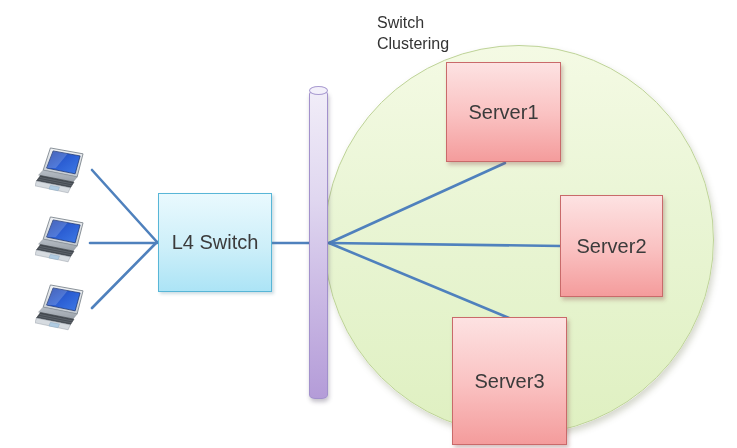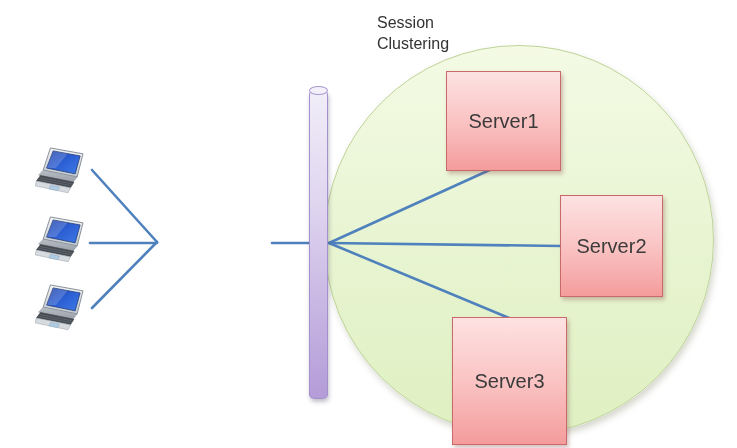--- a/index.html
+++ b/index.html
@@ -60,21 +60,21 @@
     height: 99px;
     background: linear-gradient(180deg, #E9F9FE 0%, #CDEFF9 55%, #ACE4F6 100%);
     border: 1.5px solid #58B6D7;
     box-shadow: 2px 2px 3px rgba(90, 140, 160, 0.30);
   }
   .server-box {
     background: linear-gradient(180deg, #FDE2E2 0%, #FAC2C2 52%, #F49C9C 100%);
     border: 1.5px solid #C96A6A;
     box-shadow: 2px 3px 4px rgba(140, 80, 80, 0.35);
   }
-  .server-1 { left: 446px; top: 71px;  width: 115px; height: 100px; }
+  .server-1 { left: 446px; top: 62px;  width: 115px; height: 100px; }
   .server-2 { left: 560px; top: 195px; width: 103px; height: 102px; }
   .server-3 { left: 452px; top: 317px; width: 115px; height: 128px; }
 
   
   .pillar {
     position: absolute;
     left: 309px;
     top: 90px;
     width: 19px;
     height: 309px;
@@ -137,22 +137,25 @@
       <line x1="92" y1="308" x2="157" y2="242"></line>
 
       <line x1="272" y1="243" x2="310" y2="243"></line>
 
       <line x1="329" y1="243" x2="505" y2="163"></line>
       <line x1="329" y1="243" x2="561" y2="246"></line>
       <line x1="329" y1="243" x2="509" y2="318"></line>
     </g>
   </svg>
 
-  <div class="session-label">Session Clustering</div>
-
+  <div class="session-label">Switch Clustering</div>
+
+  <div class="node-box switch-box">
+    <span>L4 Switch</span>
+  </div>
 
   <div class="node-box server-box server-1">
     <span>Server1</span>
   </div>
   <div class="node-box server-box server-2">
     <span>Server2</span>
   </div>
   <div class="node-box server-box server-3">
     <span>Server3</span>
   </div>

